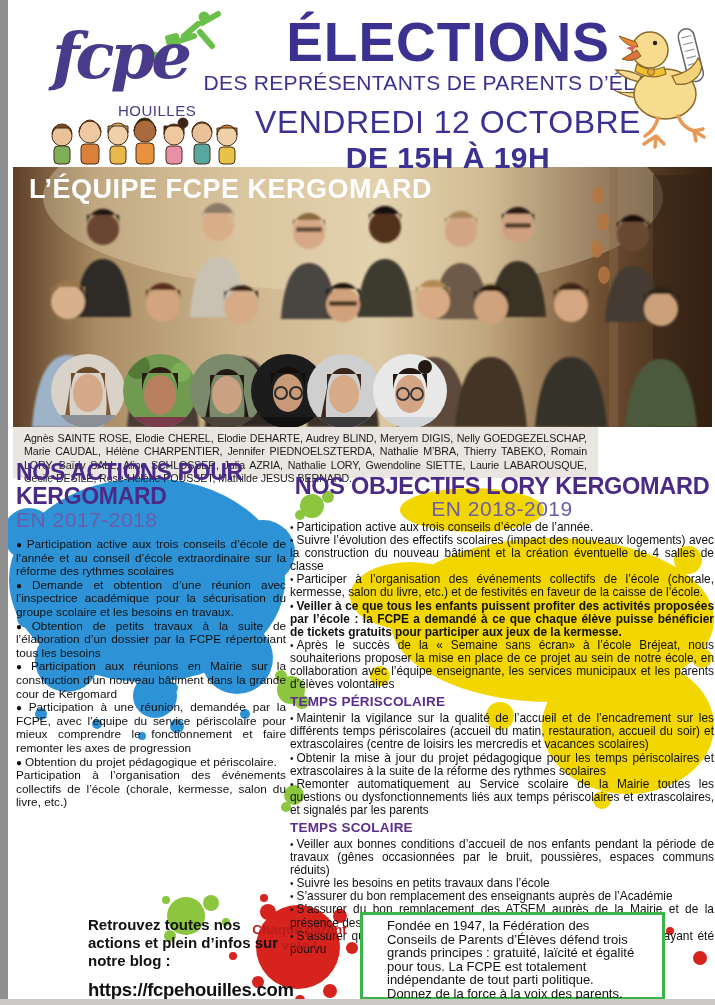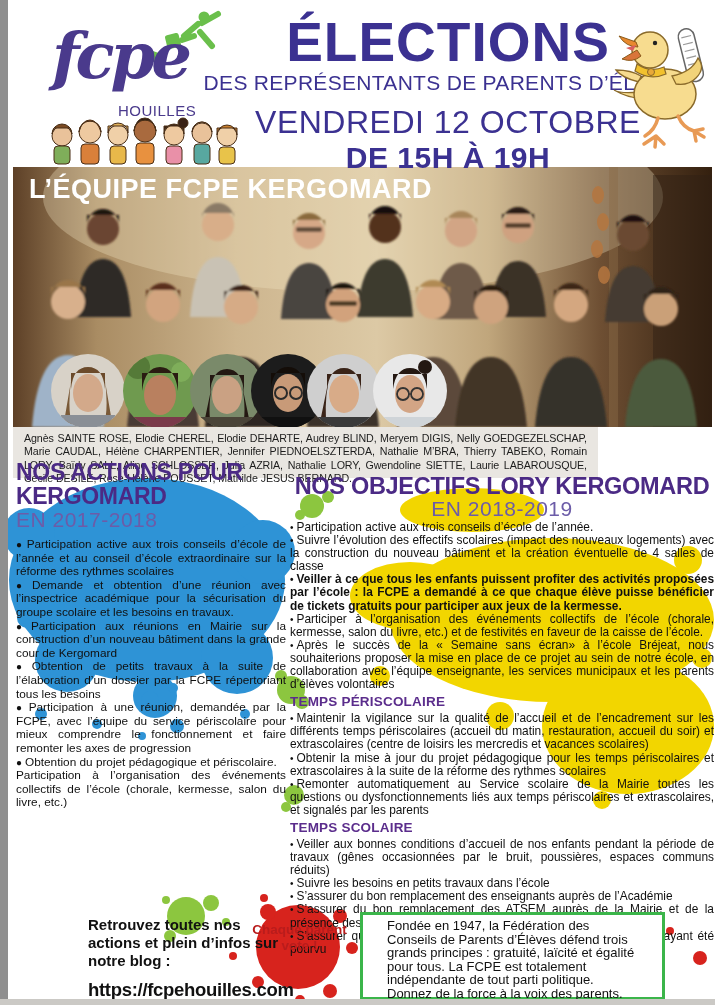--- a/index.html
+++ b/index.html
@@ -387,38 +387,38 @@
   </svg>
 
   <div class="col-left">
     <div class="act-title">NOS ACTIONS POUR</div>
     <div class="act-title">KERGOMARD</div>
     <div class="act-year">EN 2017-2018</div>
     <div class="act-items">
 
     <div class="act-item"><span class="big-bullet">●</span><span>Participation active aux trois conseils d’école de l’année et au conseil d’école extraordinaire sur la réforme des rythmes scolaires</span></div>
         <div class="act-item"><span class="big-bullet">●</span><span>Demande et obtention d’une réunion avec l’inspectrice académique pour la sécurisation du groupe scolaire et les besoins en travaux.</span></div>
+        <div class="act-item"><span class="big-bullet">●</span><span>Obtention de petits travaux à la suite de l’élaboration d’un dossier par la FCPE répertoriant tous les besoins</span></div>
         <div class="act-item"><span class="big-bullet">●</span><span>Participation aux réunions en Mairie sur la construction d’un nouveau bâtiment dans la grande cour de Kergomard</span></div>
-        <div class="act-item"><span class="big-bullet">●</span><span>Obtention de petits travaux à la suite de l’élaboration d’un dossier par la FCPE répertoriant tous les besoins</span></div>
         <div class="act-item"><span class="big-bullet">●</span><span>Participation à une réunion, demandée par la FCPE, avec l’équipe du service périscolaire pour mieux comprendre le fonctionnement et faire remonter les axes de progression</span></div>
         <div class="act-item"><span class="big-bullet">●</span><span>Obtention du projet pédagogique et périscolaire.</span></div>
         <div class="act-item no-bullet"><span>Participation à l’organisation des événements collectifs de l’école (chorale, kermesse, salon du livre, etc.)</span></div>
       </div>
   </div>
 
   <div class="col-right">
     <div class="obj-title">NOS OBJECTIFS LORY KERGOMARD</div>
     <div class="obj-year-row">
       <div class="obj-year">EN 2018-2019</div>
     </div>
     <div>
         <div class="obj-item"><span class="bullet">•</span>Participation active aux trois conseils d’école de l’année.</div>
         <div class="obj-item"><span class="bullet">•</span>Suivre l’évolution des effectifs scolaires (impact des nouveaux logements) avec la construction du nouveau bâtiment et la création éventuelle de 4 salles de classe</div>
+        <div class="obj-item"><span class="bullet">•</span>Participer à l’organisation des événements collectifs de l’école (chorale, kermesse, salon du livre, etc.) et de festivités en faveur de la caisse de l’école.</div>
         <div class="obj-item bold"><span class="bullet">•</span>Veiller à ce que tous les enfants puissent profiter des activités proposées par l’école : la FCPE a demandé à ce que chaque élève puisse bénéficier de tickets gratuits pour participer aux jeux de la kermesse.</div>
-        <div class="obj-item"><span class="bullet">•</span>Participer à l’organisation des événements collectifs de l’école (chorale, kermesse, salon du livre, etc.) et de festivités en faveur de la caisse de l’école.</div>
         <div class="obj-item"><span class="bullet">•</span>Après le succès de la « Semaine sans écran» à l’école Bréjeat, nous souhaiterions proposer la mise en place de ce projet au sein de notre école, en collaboration avec l’équipe enseignante, les services municipaux et les parents d’élèves volontaires</div>
         <div class="obj-section-heading">TEMPS PÉRISCOLAIRE</div>
         <div class="obj-item"><span class="bullet">•</span>Maintenir la vigilance sur la qualité de l’accueil et de l’encadrement sur les différents temps périscolaires (accueil du matin, restauration, accueil du soir) et extrascolaires (centre de loisirs les mercredis et vacances scolaires)</div>
         <div class="obj-item"><span class="bullet">•</span>Obtenir la mise à jour du projet pédagogique pour les temps périscolaires et extrascolaires à la suite de la réforme des rythmes scolaires</div>
         <div class="obj-item"><span class="bullet">•</span>Remonter automatiquement au Service scolaire de la Mairie toutes les questions ou dysfonctionnements liés aux temps périscolaires et extrascolaires, et signalés par les parents</div>
         <div class="obj-section-heading">TEMPS SCOLAIRE</div>
         <div class="obj-item"><span class="bullet">•</span>Veiller aux bonnes conditions d’accueil de nos enfants pendant la période de travaux (gênes occasionnées par le bruit, poussières, espaces communs réduits)</div>
         <div class="obj-item"><span class="bullet">•</span>Suivre les besoins en petits travaux dans l’école</div>
         <div class="obj-item"><span class="bullet">•</span>S’assurer du bon remplacement des enseignants auprès de l’Académie</div>
         <div class="obj-item"><span class="bullet">•</span>S’assurer du bon remplacement des ATSEM auprès de la Mairie et de la présence des assistant.e.s de vie scolaire en nombre suffisant</div>

